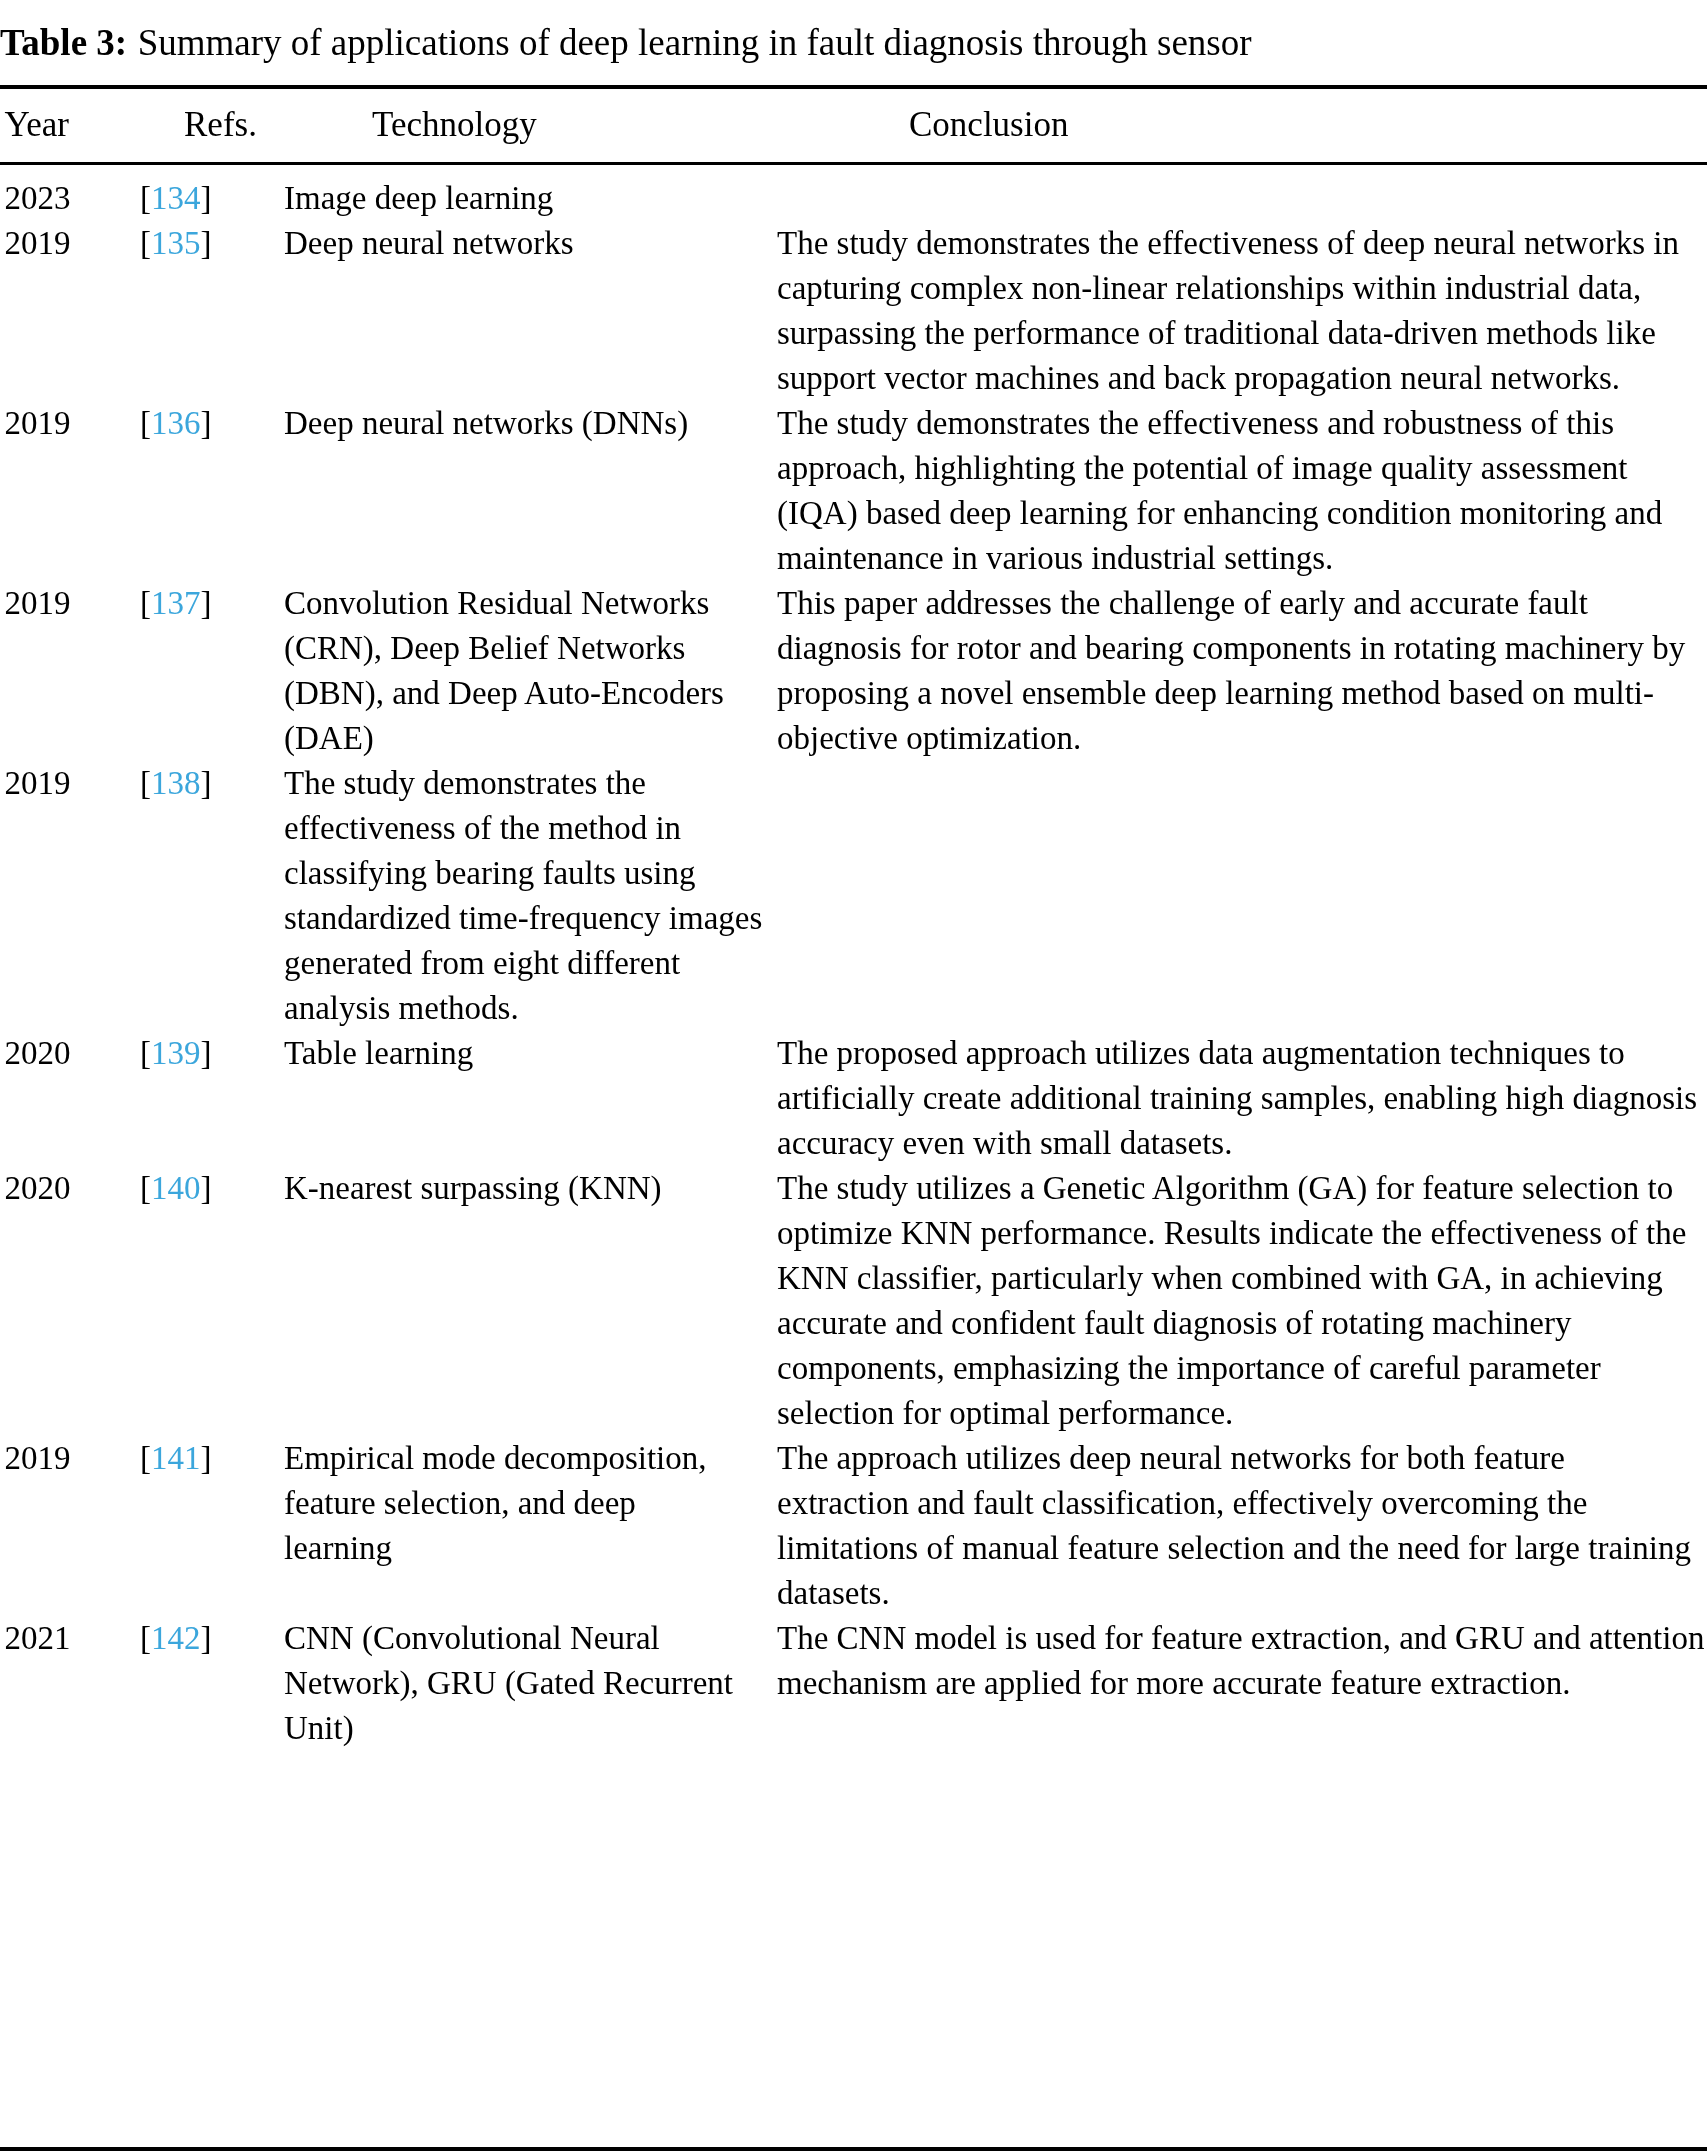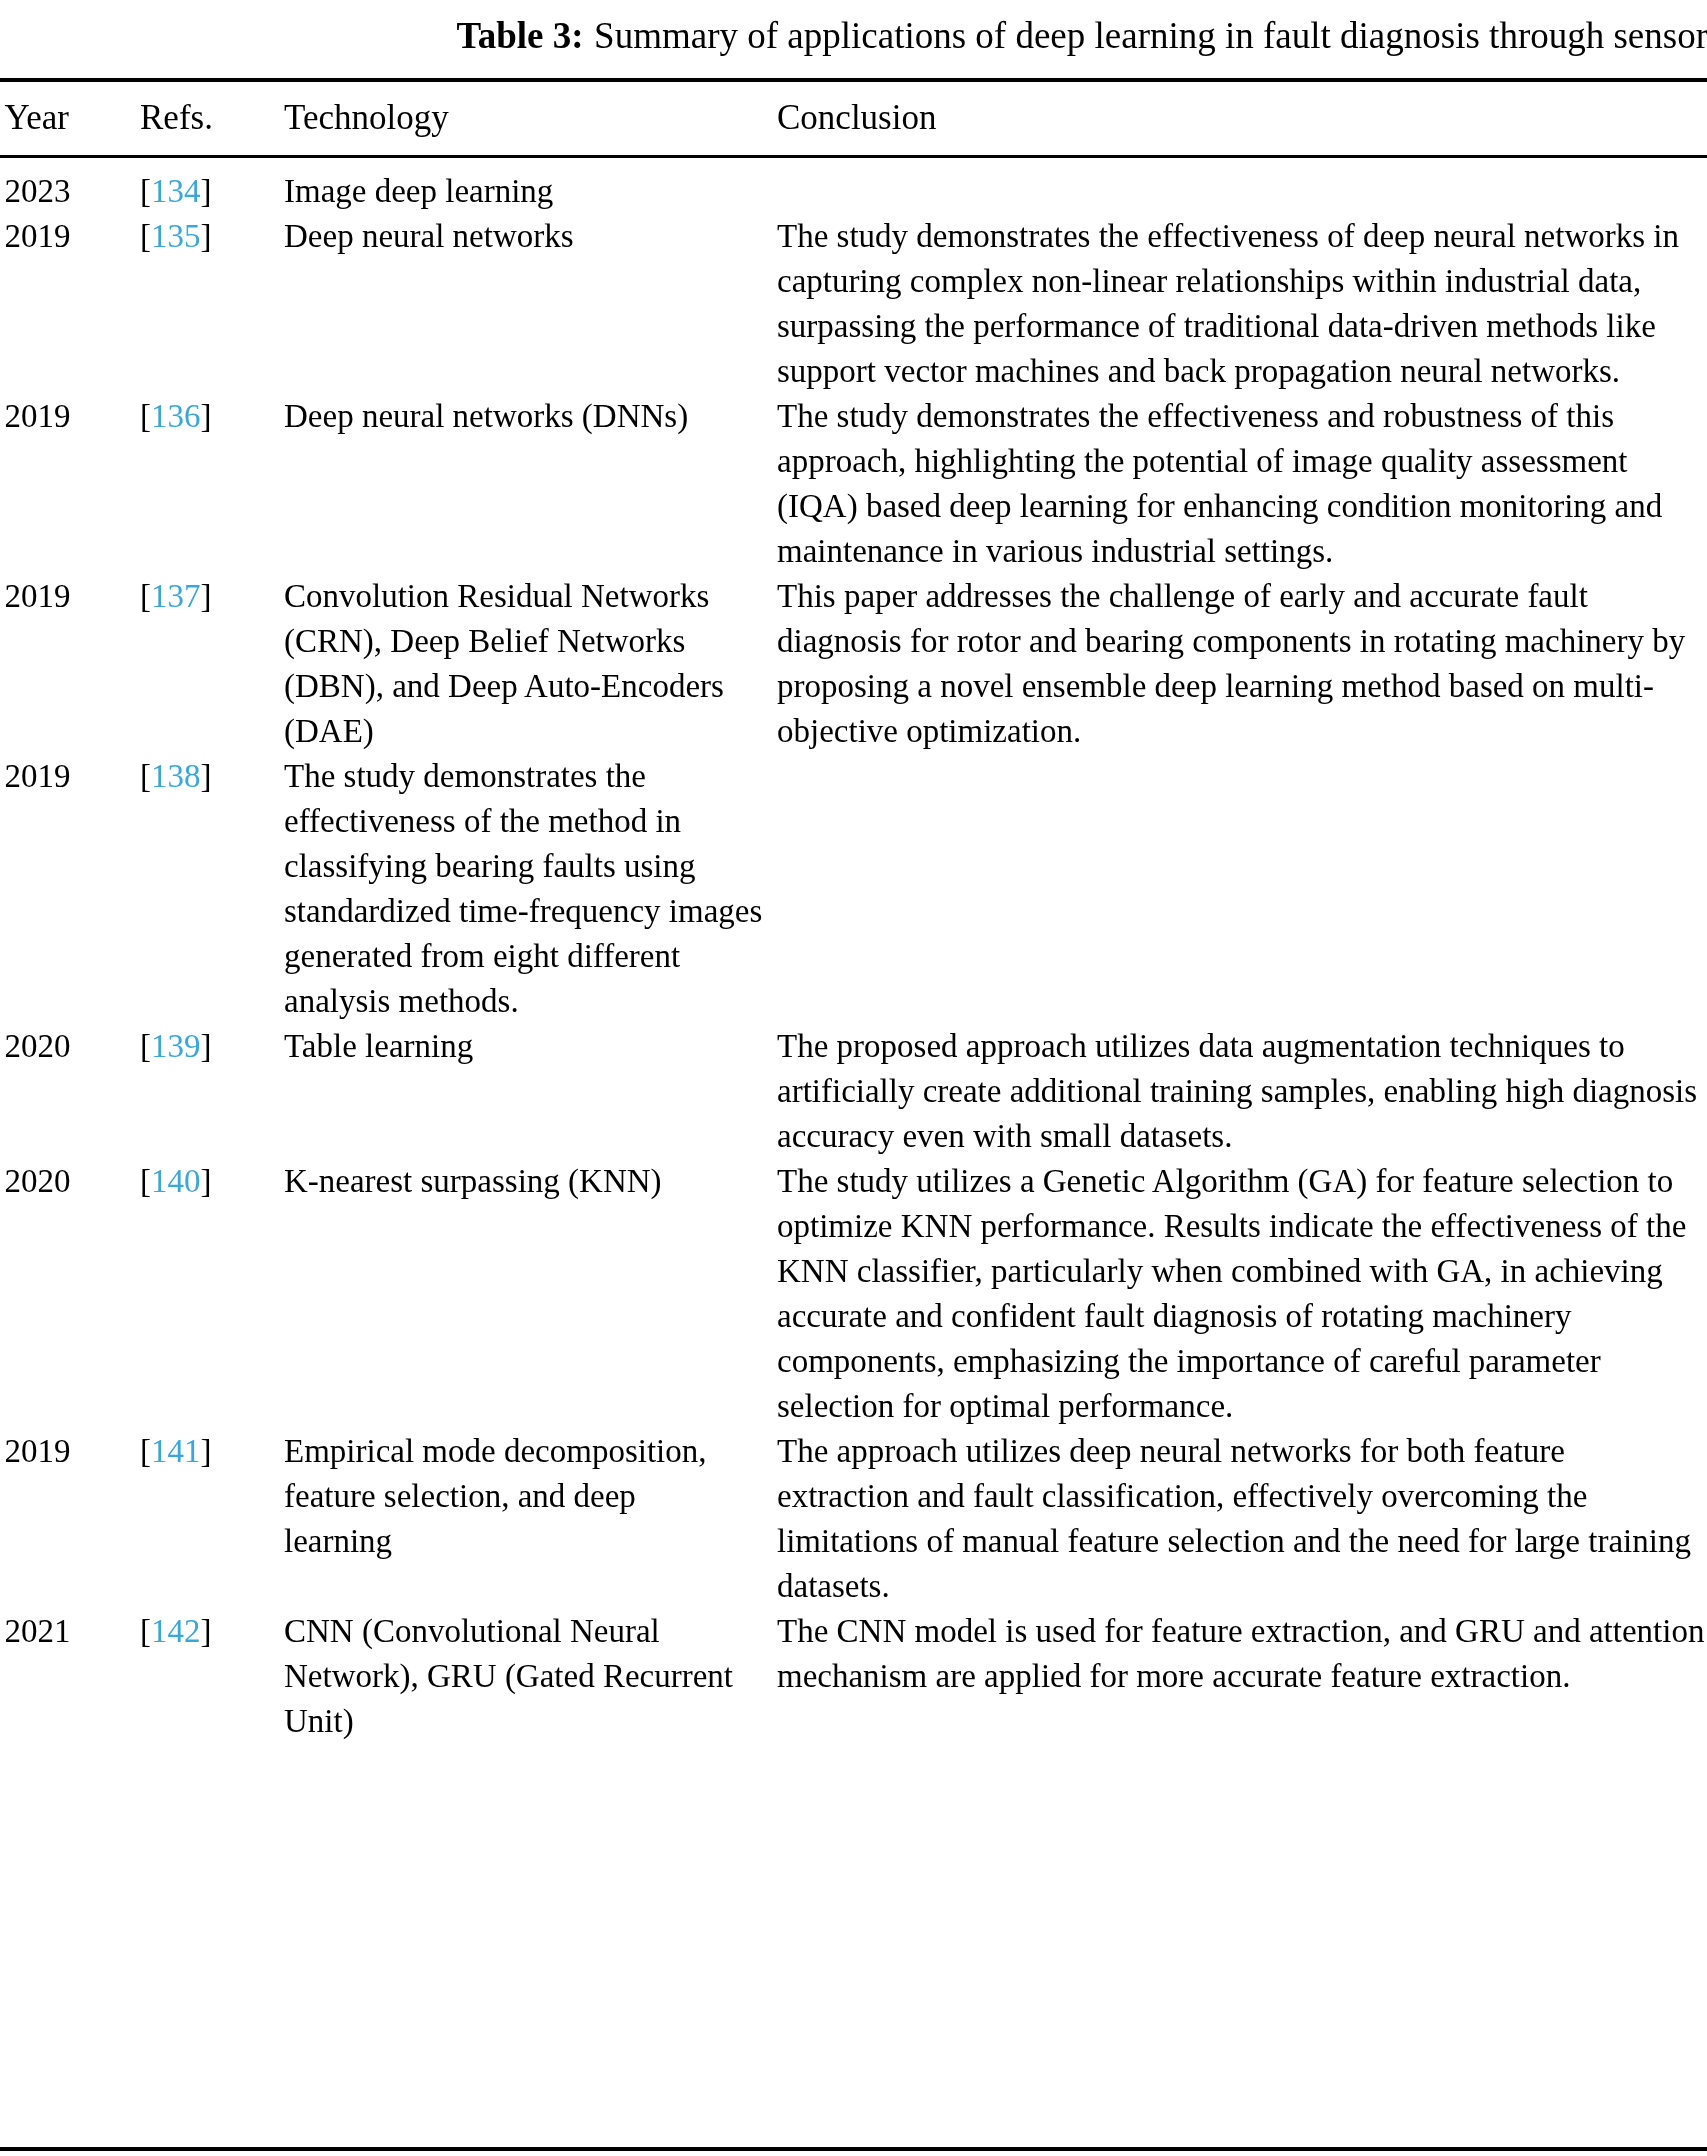--- a/index.html
+++ b/index.html
@@ -9,37 +9,38 @@
     height: 2156px;
     background: #ffffff;
     color: #000000;
     font-family: "Liberation Serif", "DejaVu Serif", serif;
     display: flex;
     flex-direction: column;
     overflow: hidden;
     padding-bottom: 5.2px;
   }
   .table-title {
-    text-align: right;
+    text-align: left;
     font-size: 37px;
     line-height: 42px;
-    padding: 15px 0 21px 0;
+    padding: 22px 0 21px 0;
   }
   .title-label { font-weight: bold; margin-right: 10.5px; }
   .grid {
     display: grid;
     grid-template-columns: 140px 144px 493px 1fr;
     align-items: start;
   }
   .header-row {
     border-top: 4.4px solid #000000;
     border-bottom: 3.5px solid #000000;
     font-size: 35px;
     line-height: 40px;
     padding: 13px 8px 15px 0;
+    gap: 44px;
   }
   .tbody {
     flex: 1 1 auto;
     border-bottom: 4.4px solid #000000;
     padding-top: 10.5px;
     padding-bottom: 3px;
     font-family: Liberation Serif, serif;
   }
   .cell {
     font-size: 33px;

